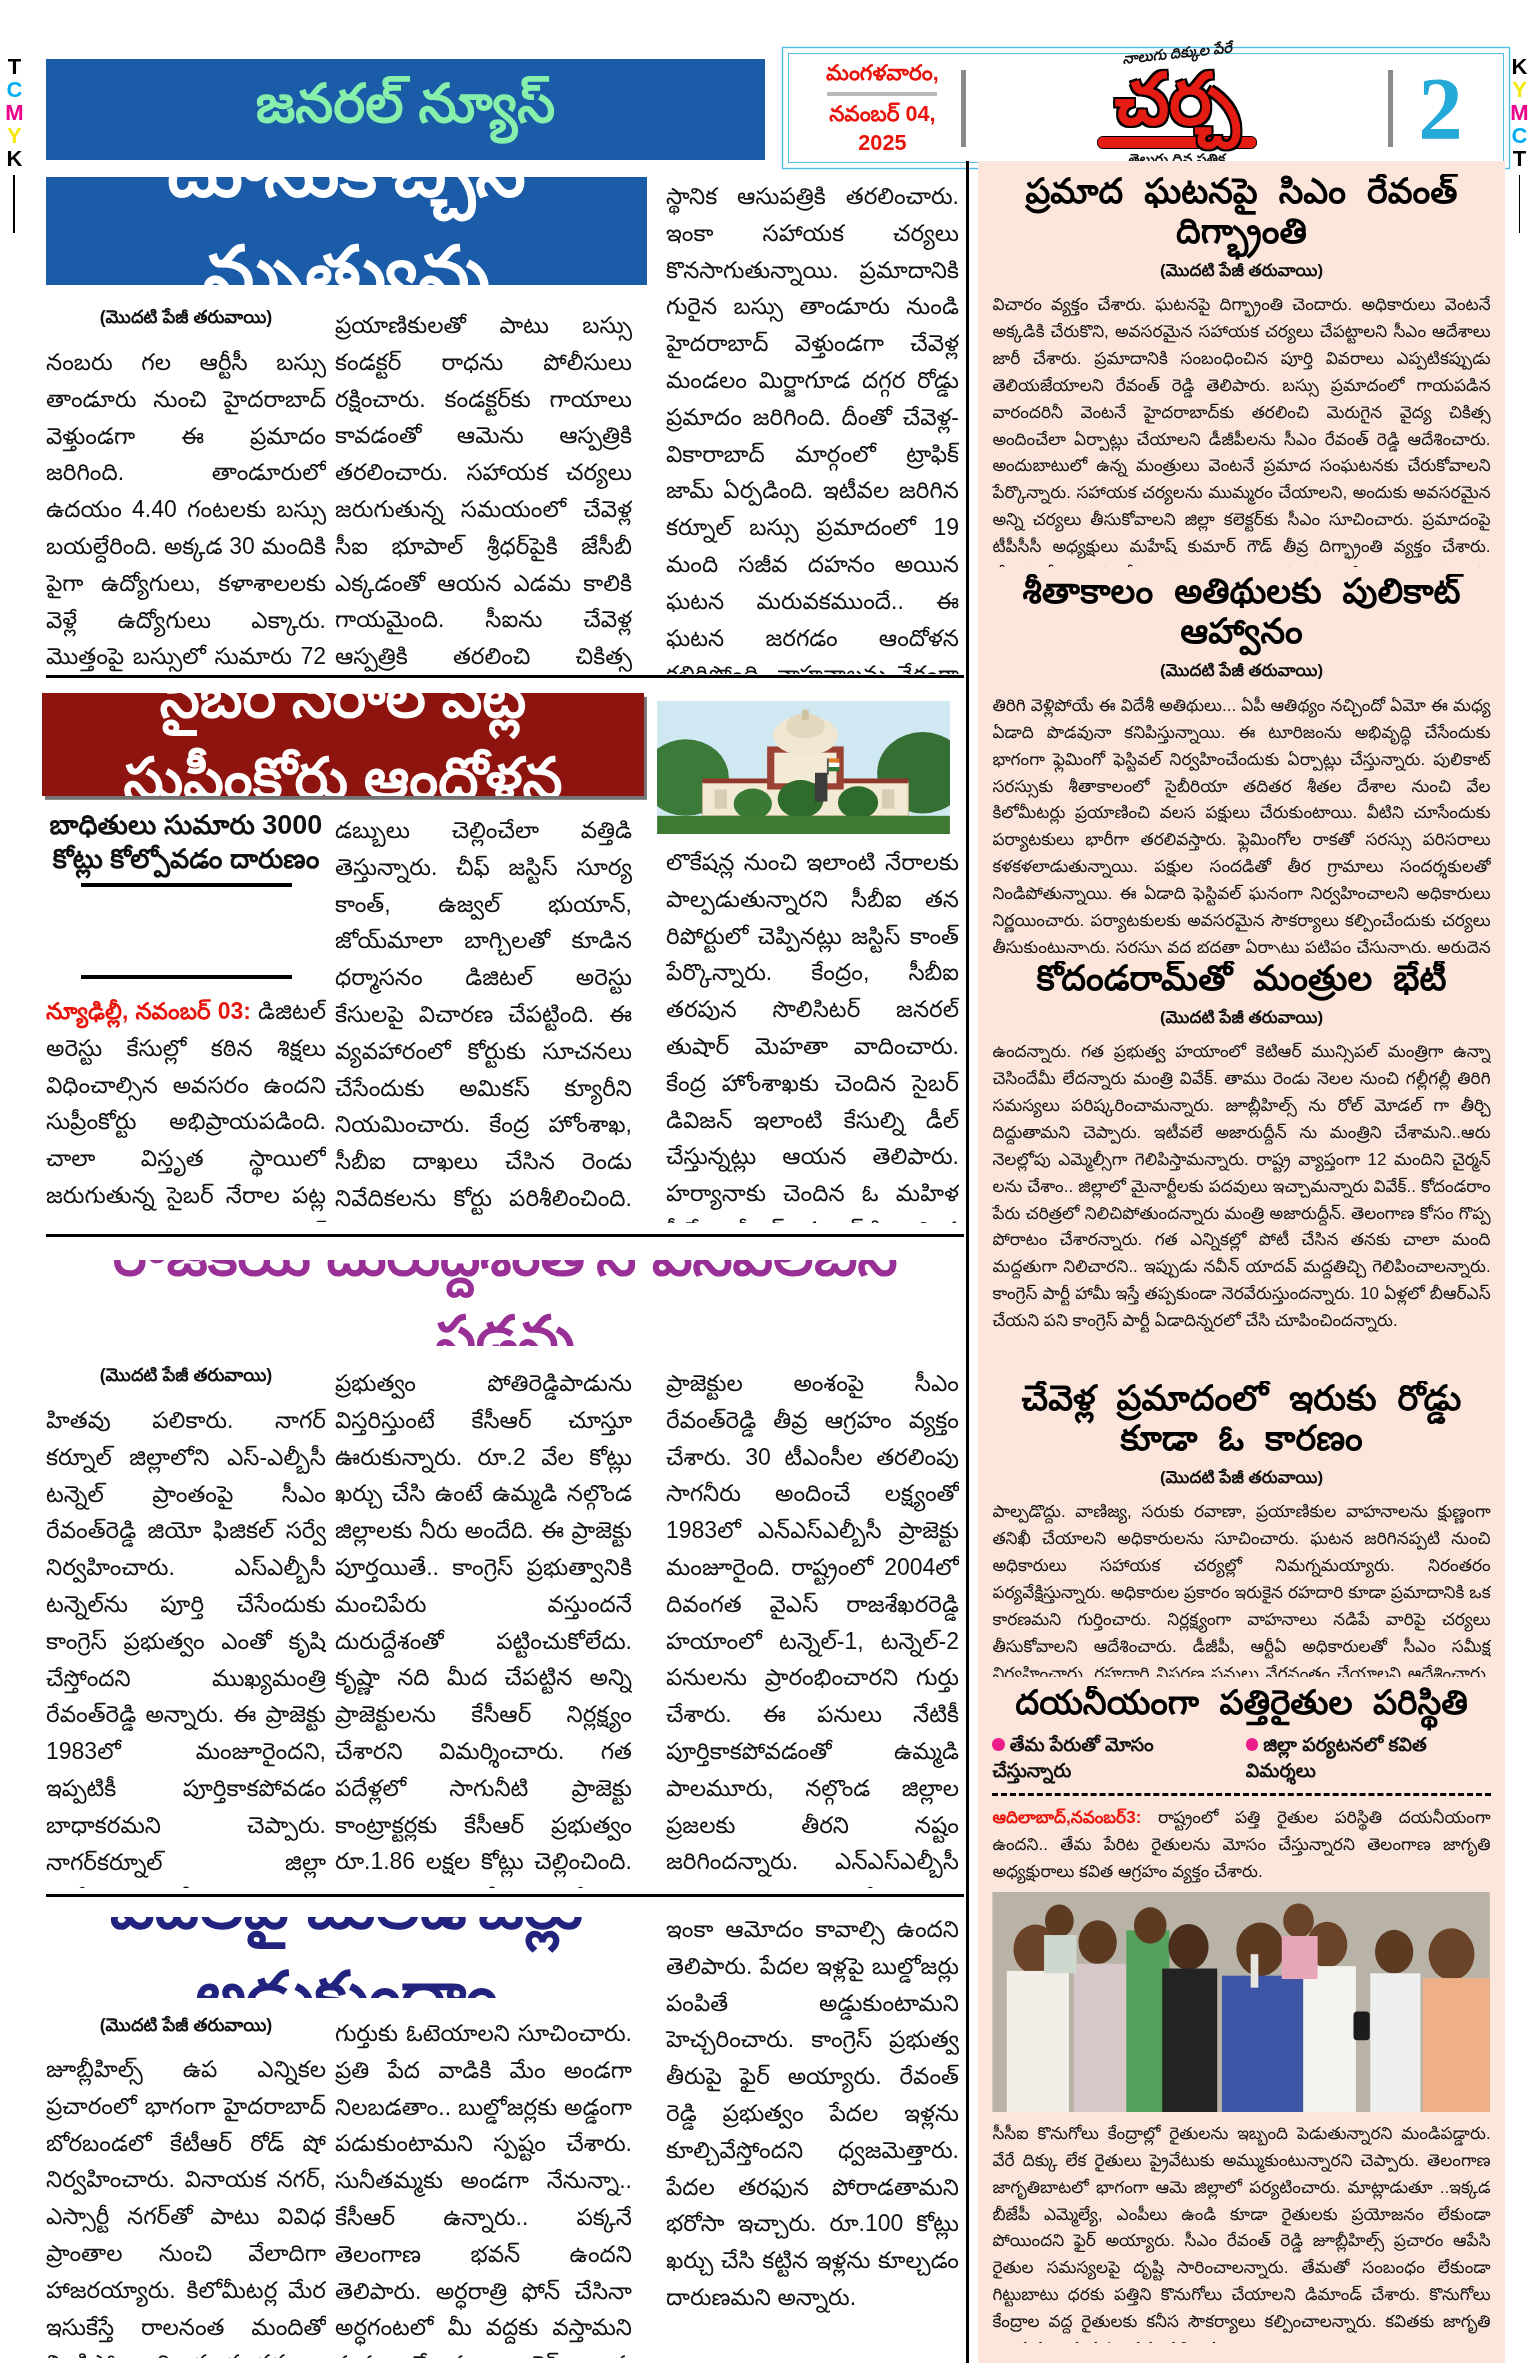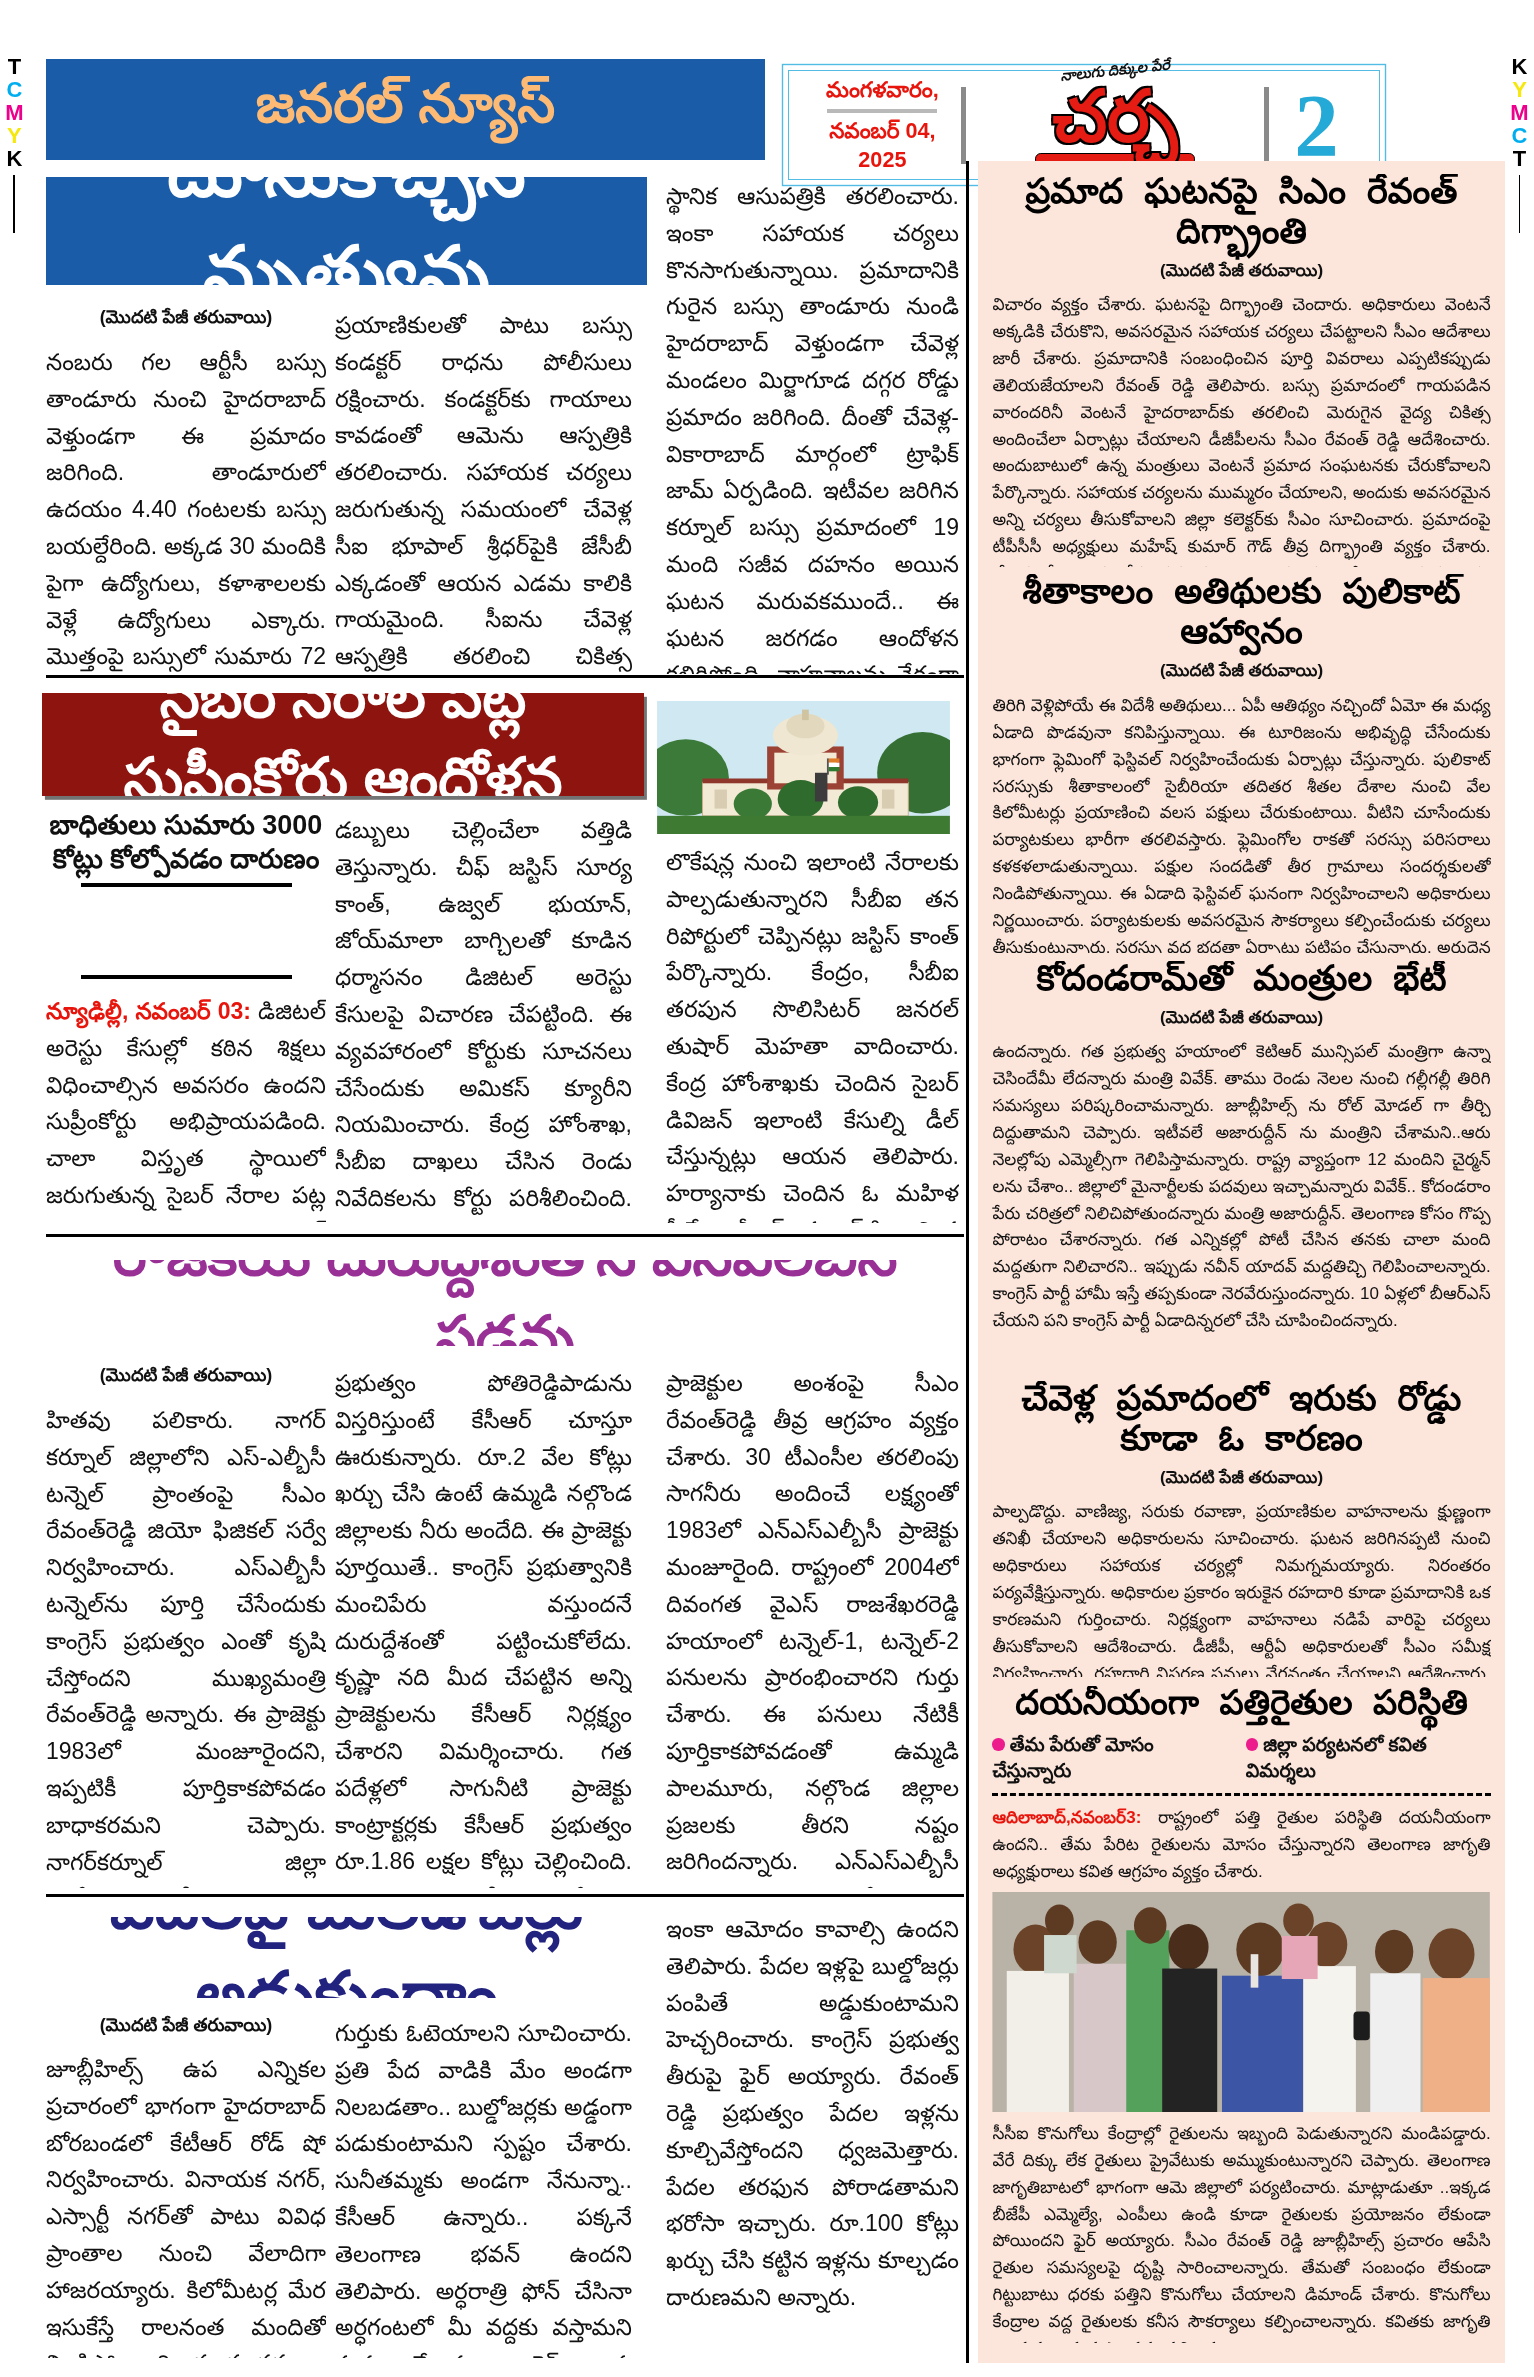--- a/index.html
+++ b/index.html
@@ -6,24 +6,24 @@
   .page{position:relative;width:1534px;height:2377px;background:#ffffff;overflow:hidden;
         font-family:"Liberation Sans", sans-serif;color:#111;}
   
   .cropmark{position:absolute;width:25px;display:flex;flex-direction:column;align-items:center;
             font-weight:bold;font-size:22px;line-height:1.05;}
   .cropmark span{display:block;}
   .cm-t{color:#000;} .cm-c{color:#00aeef;} .cm-m{color:#ec008c;} .cm-y{color:#f6e80e;} .cm-k{color:#000;}
   .cm-line{width:1.9px;height:58px;background:#000;margin-top:4.8px;}
   
   .section-banner{position:absolute;left:46px;top:59px;width:719px;height:101px;background:#1b5ca8;
-        display:flex;align-items:center;justify-content:center;color:#fdba74;font-weight:bold;font-size:54px;}
-  .masthead-box{position:absolute;left:788px;top:53px;width:592px;height:110px;background:#fff;
+        display:flex;align-items:center;justify-content:center;color:#86efac;font-weight:bold;font-size:54px;}
+  .masthead-box{position:absolute;left:788px;top:53px;width:716px;height:110px;background:#fff;
         border:1.9px solid #53bce4;box-shadow:0 0 0 4.8px #fff,0 0 0 6.2px #53bce4;
-        display:flex;align-items:center;justify-content:space-between;padding:0 14.4px;box-sizing:border-box;margin-top:17px;}
+        display:flex;align-items:center;justify-content:space-between;padding:0 14.4px;box-sizing:border-box;}
   .date-block{width:158px;text-align:center;color:#e8150d;font-weight:bold;font-size:21.6px;line-height:1.3;}
   .date-block .date-rule{height:3.4px;background:#b9b9b9;width:110px;margin:4.8px auto;}
   .v-sep{width:4.3px;height:77px;background:#8a8a8a;}
   .logo-block{flex:1;text-align:center;position:relative;}
   .logo-arc{font-size:14.4px;font-style:italic;font-weight:bold;color:#111;transform:rotate(-6deg);}
   .logo-word{font-size:72px;font-weight:bold;color:#e41c13;line-height:.95;
         text-shadow:1.9px 1.9px 0 #000,-1.9px -1.9px 0 #000,1.9px -1.9px 0 #000,-1.9px 1.9px 0 #000;}
   .logo-underline{width:158px;height:10.5px;background:#e41c13;border:1.9px solid #000;border-radius:5.8px;margin:2.9px auto 1.9px;}
   .logo-tag{font-size:14.4px;font-weight:bold;color:#111;}
   .page-number{width:96px;text-align:center;color:#25a9d6;font-size:89px;font-weight:bold;

